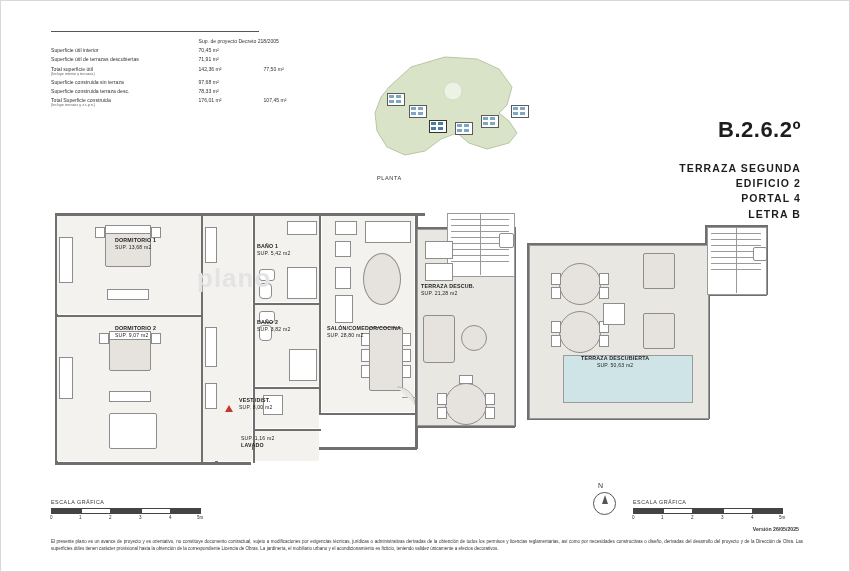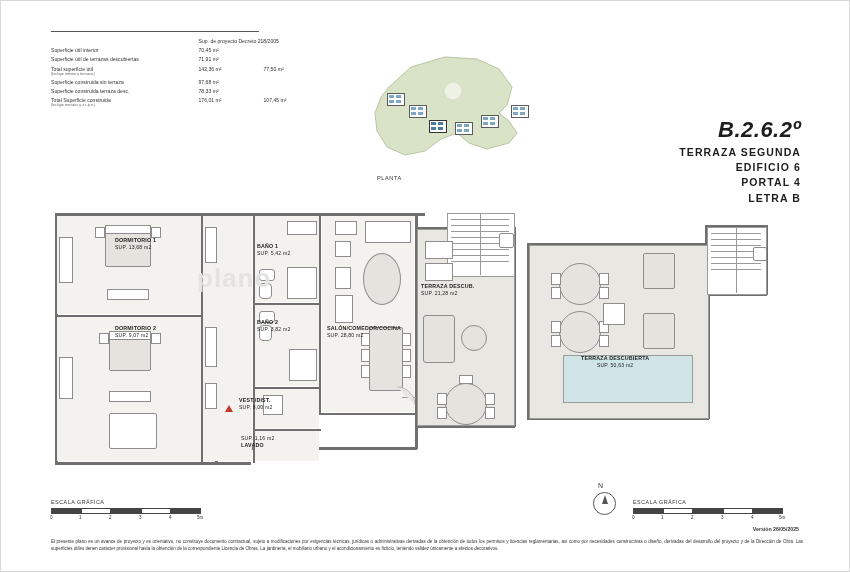--- a/index.html
+++ b/index.html
@@ -37,21 +37,21 @@
   .surf-table td.v1{width:52px;}
   .surf-table td.v2{width:46px;}
   .surf-table tr.head td{font-size:5.1px;color:#333;padding-bottom:2px;}
   .surf-table .sub{display:block;font-size:3.7px;color:#666;line-height:1.15;}
 
   
   .unitblock{
     position:absolute;right:48px;top:116px;text-align:right;
   }
   .unitblock .code{
-    font-size:22px;font-weight:bold;letter-spacing:.5px;color:#1d1d1d;margin-bottom:2px;font-style:italic;
+    font-size:22px;font-weight:bold;letter-spacing:.5px;color:#1d1d1d;margin-bottom:18px;
   }
   .unitblock .line{
     font-size:10.5px;font-weight:bold;letter-spacing:1.1px;color:#1d1d1d;line-height:1.45;
   }
 
   
   .siteplan{
     position:absolute;left:348px;top:46px;width:220px;height:130px;
   }
   .siteplan .cap{
@@ -179,21 +179,21 @@
         <td class="v1">176,01 m²</td>
         <td class="v2">107,45 m²</td>
       </tr>
     </tbody>
       </table>
   </div>
 
   <div class="unitblock">
     <div class="code">B.2.6.2º</div>
     <div class="line">TERRAZA SEGUNDA</div>
-    <div class="line">EDIFICIO 6</div>
+    <div class="line">EDIFICIO 2</div>
     <div class="line">PORTAL  4</div>
     <div class="line">LETRA B</div>
   </div>
 
   <div class="siteplan">
     <svg width="220" height="128" style="position:absolute;left:0;top:0;">
       <path d="M40,40 L62,20 L96,10 L128,12 L150,22 L163,40 L158,58 L150,66 L160,74 L168,86 L160,96 L138,102 L120,96 L108,86 L92,92 L76,104 L56,108 L38,100 L28,84 L26,66 L32,50 Z" fill="#d9e3c7" stroke="#b9c6a3" stroke-width="1"></path>
       <circle cx="104" cy="44" r="9" fill="#eef2e4" stroke="#cdd6bb" stroke-width=".7"></circle>
     </svg>
 

